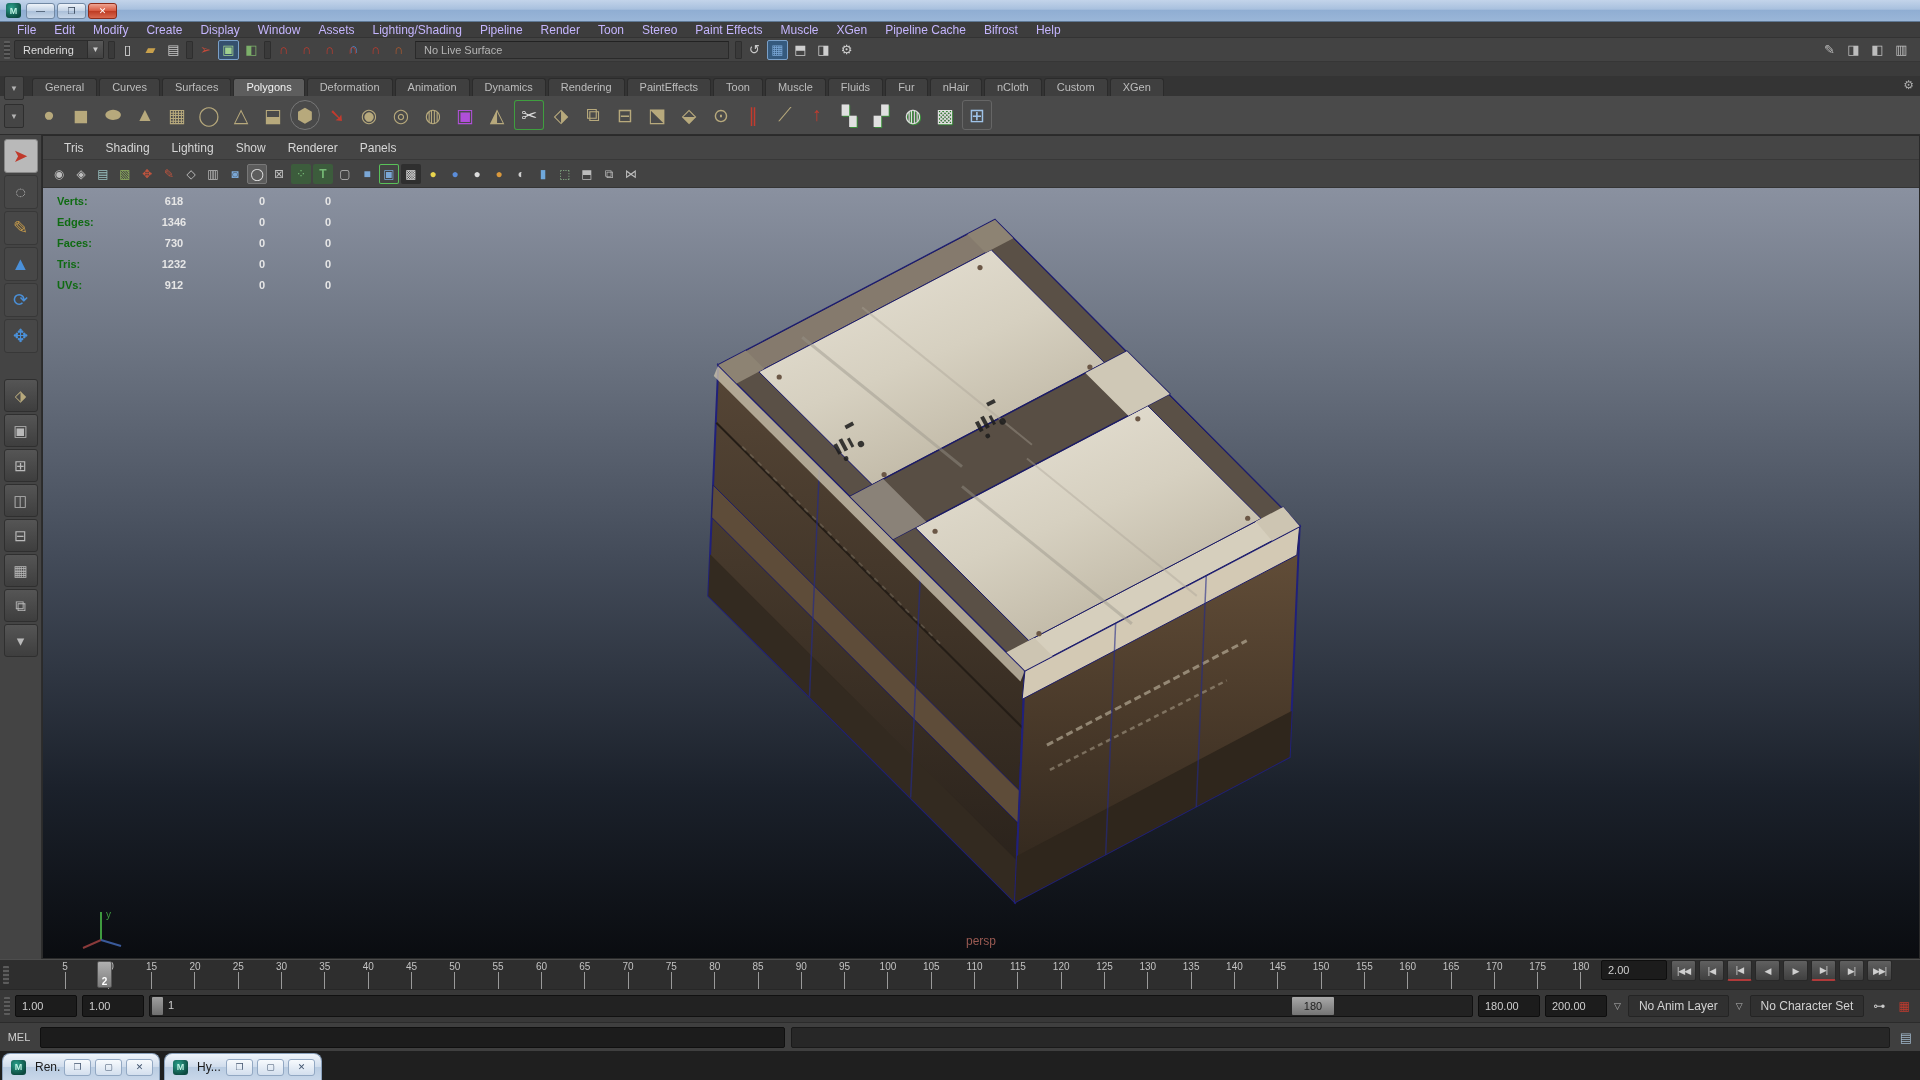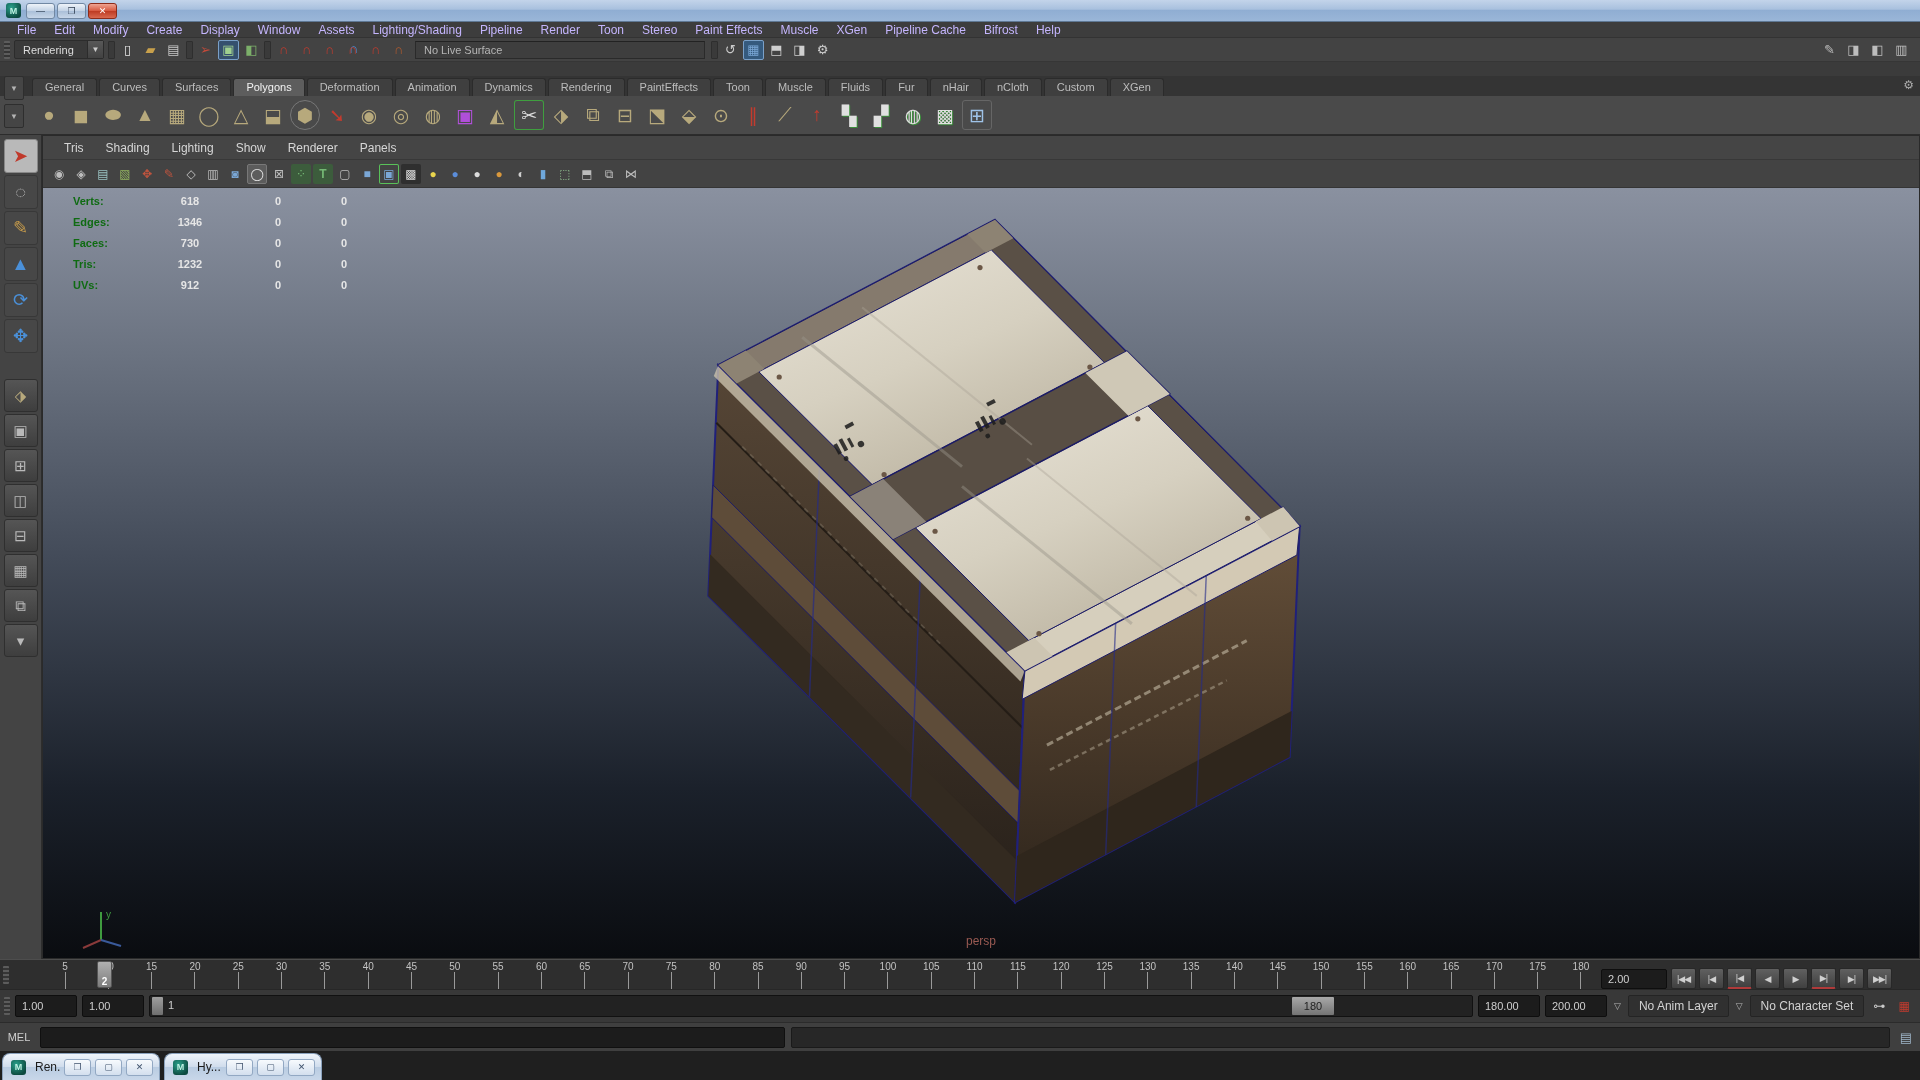--- a/index.html
+++ b/index.html
@@ -34,21 +34,21 @@
     background:repeating-linear-gradient(180deg,#5c5c5c 0 2px,#353535 2px 4px); border-radius:1px; }
   .menuset { display:flex; align-items:center; height:19px; background:#3a3a3a;
     border:1px solid #2c2c2c; border-radius:2px; margin:0 2px; }
   .menuset .label { font-size:11px; color:#ddd; padding:0 8px; min-width:72px; }
   .menuset .arrow { width:16px; height:100%; background:linear-gradient(#585858,#424242);
     color:#ccc; font-size:8px; display:flex; align-items:center; justify-content:center;
     border-left:1px solid #2c2c2c; }
   .collapser { width:7px; height:18px; background:#3a3a3a; border:1px solid #2e2e2e; border-radius:1px; flex:none; }
   .sicon { width:21px; height:20px; display:flex; align-items:center; justify-content:center;
     font-size:13px; border-radius:2px; flex:none; cursor:default; }
-  .livefield { width:290px; height:18px; background:#3e3e3e; border:1px solid #2a2a2a;
+  .livefield { width:314px; height:18px; background:#3e3e3e; border:1px solid #2a2a2a;
     border-top-color:#222; color:#b5b5b5; font-size:11px; display:flex; align-items:center;
     padding:0 8px; margin:0 4px; }
   .spacer { flex:1; }
 
   
   .shelf { flex:none; background:#3b3b3b; padding-top:14px; border-bottom:1px solid #2c2c2c; position:relative; }
   .shelf-side { position:absolute; left:4px; top:14px; display:flex; flex-direction:column; gap:4px; }
   .shelf-side .sbtn { width:20px; height:24px; background:#454545; border:1px solid #2e2e2e;
     color:#b3b3b3; font-size:8px; display:flex; align-items:center; justify-content:center; border-radius:2px; }
   .shelf-tabs { display:flex; align-items:flex-end; height:20px; padding-left:32px; background:#343434; }
@@ -77,21 +77,21 @@
     padding-left:10px; border-bottom:1px solid #383838; }
   .vp-menu-item { font-size:12px; color:#d6d6d6; padding:0 11px; }
   .vp-toolbar { height:28px; flex:none; background:#434343; display:flex; align-items:center;
     gap:2px; padding:0 6px; border-bottom:1px solid #353535; }
   .picon { width:20px; height:20px; display:flex; align-items:center; justify-content:center;
     font-size:12px; border-radius:2px; flex:none; }
   .vp-canvas { flex:1; position:relative; overflow:hidden;
     background:linear-gradient(180deg,#8a91a0 0%,#6a7280 22%,#434b59 48%,#1b212b 78%,#0a0c10 100%); }
   .crate-svg { position:absolute; inset:0; width:100%; height:100%; }
 
-  .hud { position:absolute; left:30px; top:2px; }
+  .hud { position:absolute; left:14px; top:2px; }
   .hud-row { display:flex; height:21px; align-items:center; font-size:11px; font-weight:bold; }
   .hud-label { width:88px; color:#0f6b12; }
   .hud-v1 { width:58px; text-align:center; color:#e6e6e6; }
   .hud-v2 { width:62px; text-align:right; color:#e6e6e6; }
   .hud-v3 { width:66px; text-align:right; color:#e6e6e6; }
 
   .persp-label { position:absolute; left:0; right:0; bottom:10px; text-align:center;
     font-size:12px; color:#9a5a52; }
   .axis-gizmo { position:absolute; left:30px; bottom:8px; }
 
@@ -100,21 +100,21 @@
     display:flex; align-items:stretch; }
   .ts-ticks { position:relative; width:1578px; flex:none; margin-left:10px;
     display:flex; justify-content:space-between; padding:1px 6px 0 36px; }
   .ts-tick { width:20px; display:flex; flex-direction:column; align-items:center; }
   .ts-tick .num { font-size:10px; color:#c3c3c3; line-height:11px; }
   .ts-tick .mark { width:1px; flex:1; background:#9a9a9a; }
   .ts-marker { position:absolute; left:78px; top:1px; bottom:1px; width:15px;
     background:linear-gradient(#b0b0b0,#7c7c7c); border:1px solid #555; border-radius:2px;
     display:flex; align-items:flex-end; justify-content:center; }
   .ts-marker span { font-size:10px; font-weight:bold; color:#fff; line-height:11px; }
-  .ts-right { display:flex; align-items:flex-end; gap:4px; padding-left:4px; }
+  .ts-right { display:flex; align-items:flex-start; gap:4px; padding-left:4px; }
   .numfield { height:20px; background:#1c1c1c; border:1px solid #0e0e0e; border-radius:2px;
     color:#cfcfcf; font-size:11px; display:flex; align-items:center; padding:0 6px; }
   .cur-time { width:66px; }
   .playbtn { width:25px; height:21px; border:1px solid #282828; border-radius:2px;
     background:linear-gradient(#606060,#404040); color:#cfcfcf; font-size:9px;
     display:flex; align-items:center; justify-content:center; letter-spacing:-1px; }
 
   
   .rangeslider { height:33px; flex:none; background:#383838; border-top:1px solid #272727;
     display:flex; align-items:center; gap:5px; padding:0 4px; }

